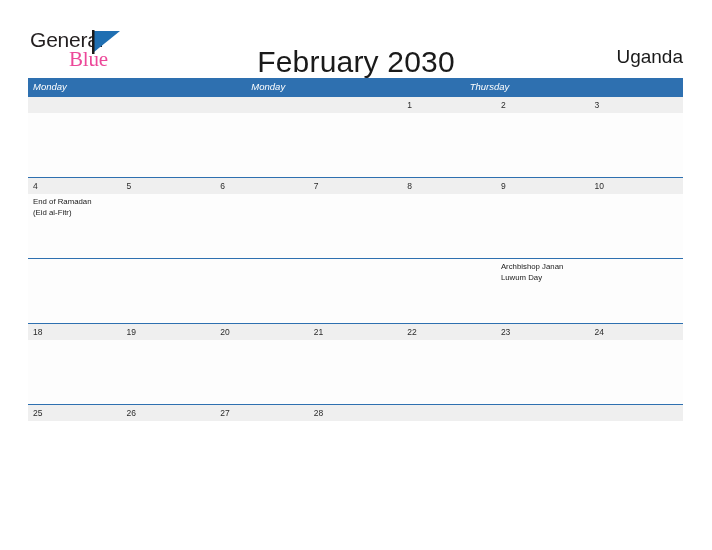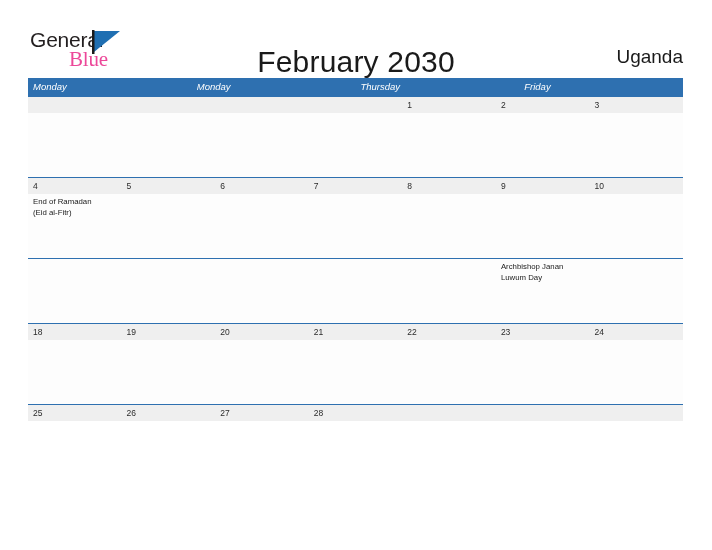--- a/index.html
+++ b/index.html
@@ -161,21 +161,20 @@
   <div class="cal-title">February 2030</div>
 
   <div class="country-label">Uganda</div>
 </div>
 
 <div class="calendar">
   <div class="weekday-row">
       <div class="weekday-cell">Monday</div>
       <div class="weekday-cell">Monday</div>
       <div class="weekday-cell">Thursday</div>
-      <div class="weekday-cell">Friday</div>
     </div>
   <div id="weeks-container">
       <div class="week-row has-top-rule">
         <div class="date-band">
           <div class="date-cell-num"></div>
           <div class="date-cell-num"></div>
           <div class="date-cell-num"></div>
           <div class="date-cell-num"></div>
           <div class="date-cell-num">1</div>
           <div class="date-cell-num">2</div>

